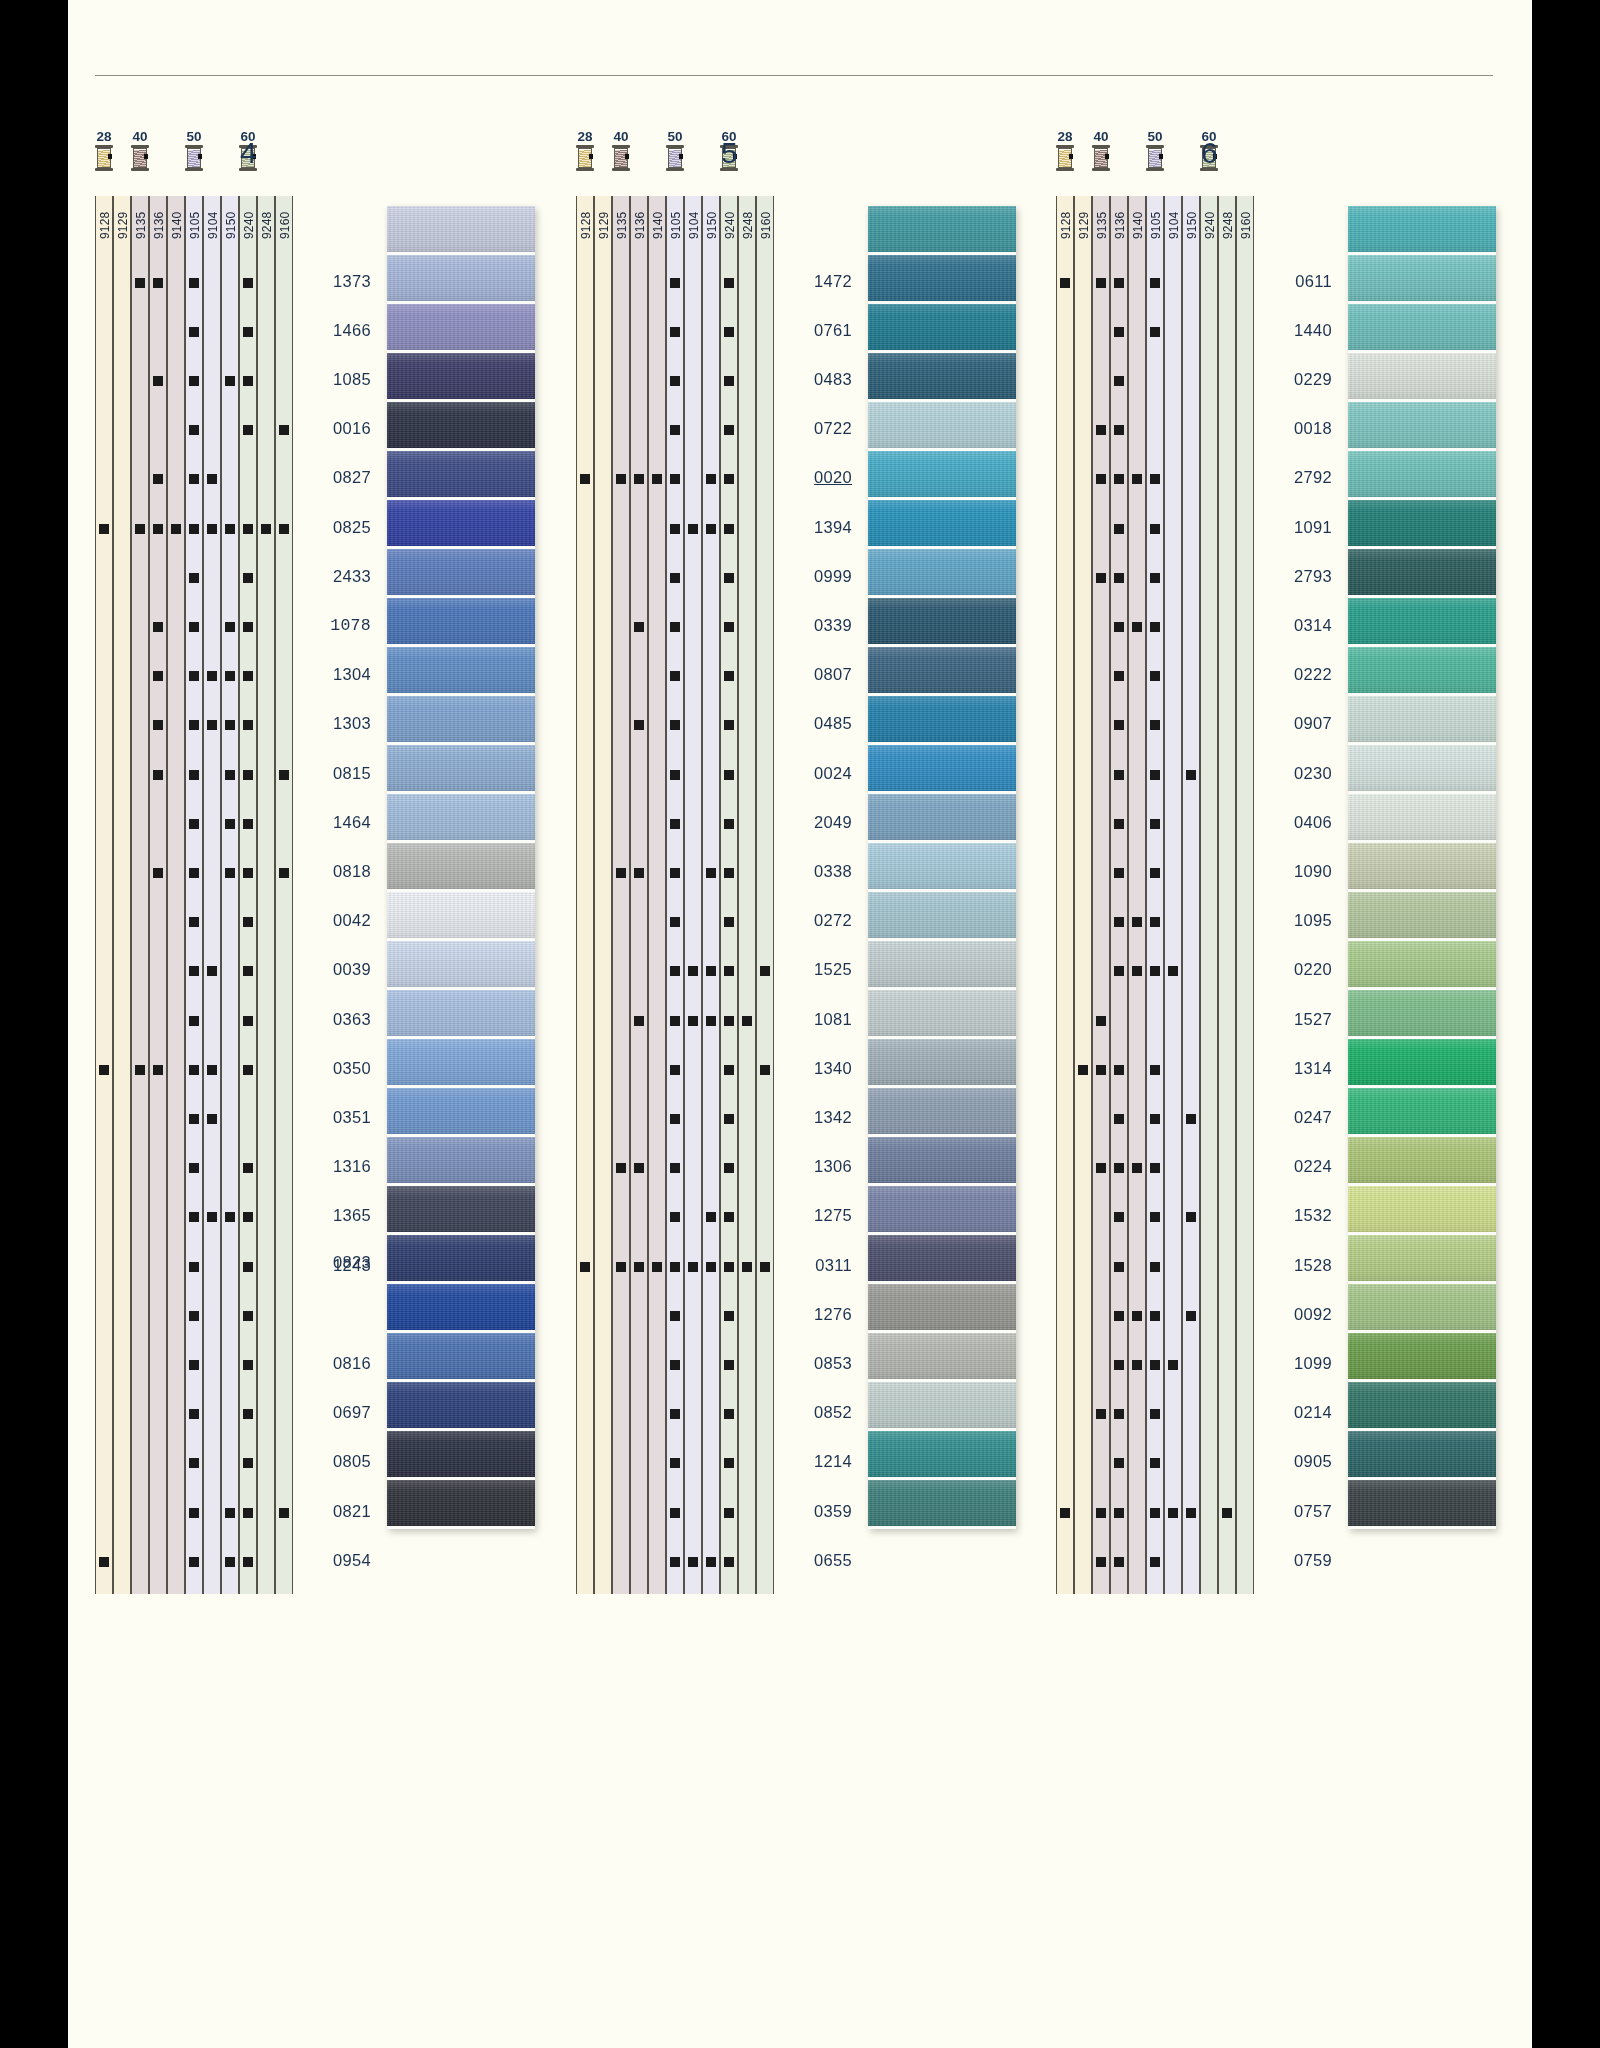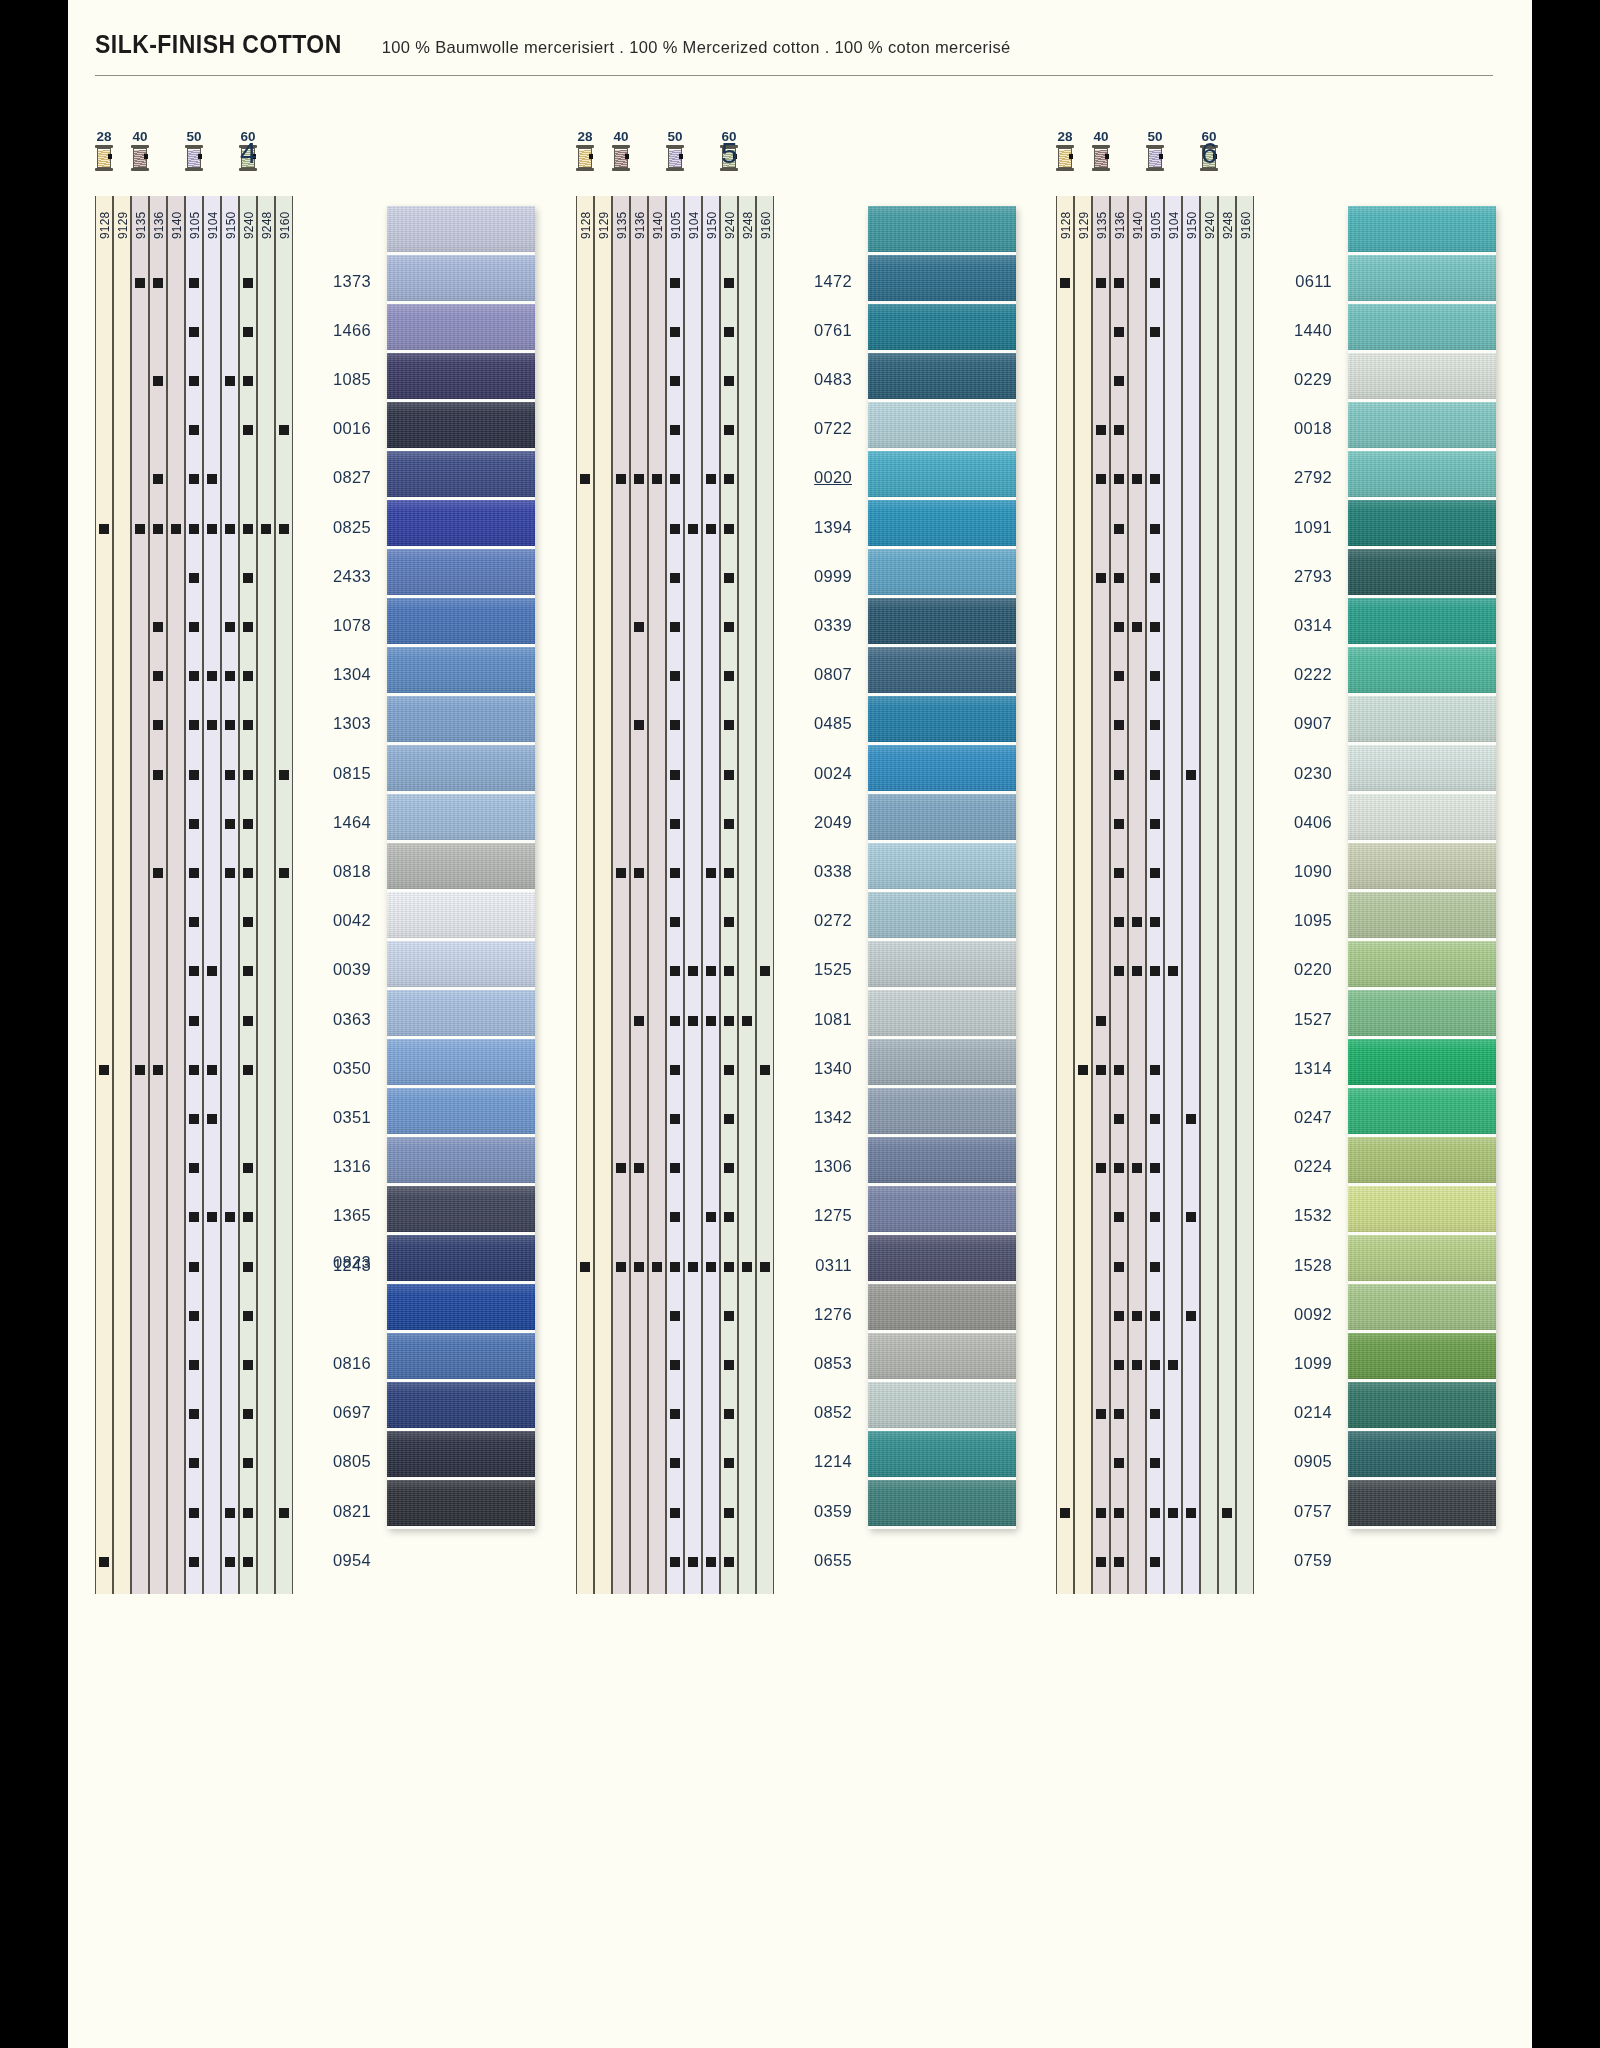--- a/index.html
+++ b/index.html
@@ -148,24 +148,20 @@
     position:absolute; left:0; bottom:0; width:148px; height:3px;
     background:#fbfbf8;
   }
 </style>
 </head>
 <body>
 
 <div id="page">
   <div class="pagebg"></div>
 
-  <div id="header">
-    <span id="title">SILK-FINISH COTTON</span>
-    <span id="subtitle">100 % Baumwolle mercerisiert . 100 % Mercerized cotton . 100 % coton mercerisé</span>
-  </div>
   <div id="headrule"></div>
 
   <div id="groups-host">
       <div class="group g0">
         <div class="spools">
           <div class="spool-cell" style="left: -6px;">
             <div class="spool-num">28</div>
             <div class="spool-ico">
               <div class="body"></div>
               <div class="thread" style="background-color:#f0d488"></div>
@@ -336,21 +332,21 @@
           <div class="mark" title="0954 / 9240" style="left: 148px; top: 1360.8px;"></div>
         </div>
         <div class="codes" style="left: 204px;">
           <div class="code" style="top: 75.6px;">1373</div>
           <div class="code" style="top: 124.8px;">1466</div>
           <div class="code" style="top: 174px;">1085</div>
           <div class="code" style="top: 223.2px;">0016</div>
           <div class="code" style="top: 272.4px;">0827</div>
           <div class="code" style="top: 321.6px;">0825</div>
           <div class="code" style="top: 370.8px;">2433</div>
-          <div class="code" style="top: 420px;">1078</div>
+          <div class="code" style="top: 420px; font-family: Liberation Mono, monospace;">1078</div>
           <div class="code" style="top: 469.2px;">1304</div>
           <div class="code" style="top: 518.4px;">1303</div>
           <div class="code" style="top: 567.6px;">0815</div>
           <div class="code" style="top: 616.8px;">1464</div>
           <div class="code" style="top: 666px;">0818</div>
           <div class="code" style="top: 715.2px;">0042</div>
           <div class="code" style="top: 764.4px;">0039</div>
           <div class="code" style="top: 813.6px;">0363</div>
           <div class="code" style="top: 862.8px;">0350</div>
           <div class="code" style="top: 912px;">0351</div>

